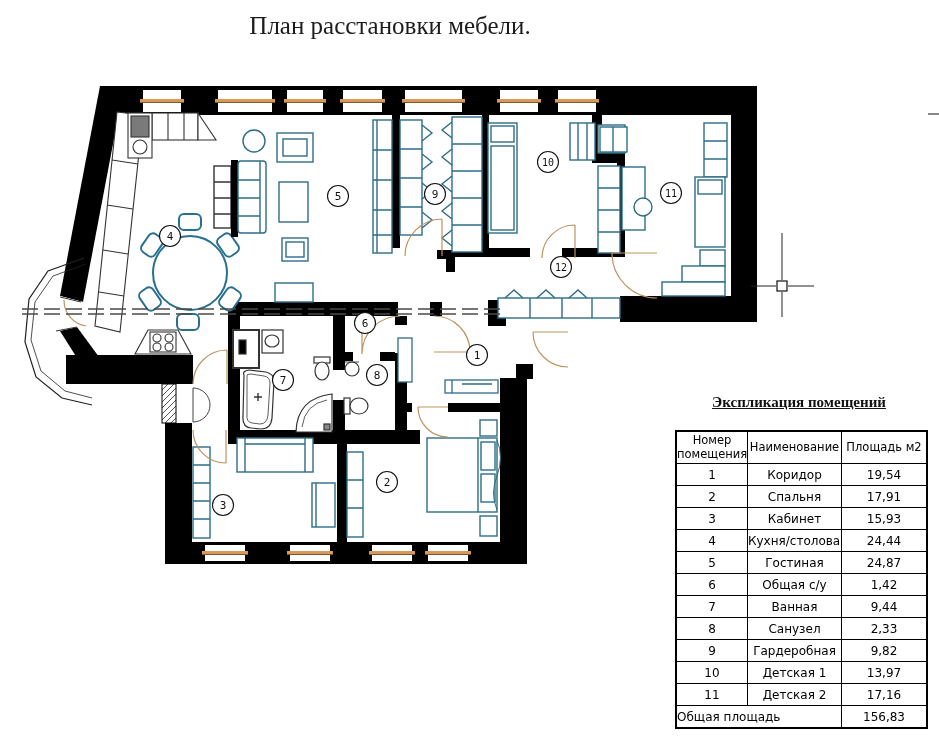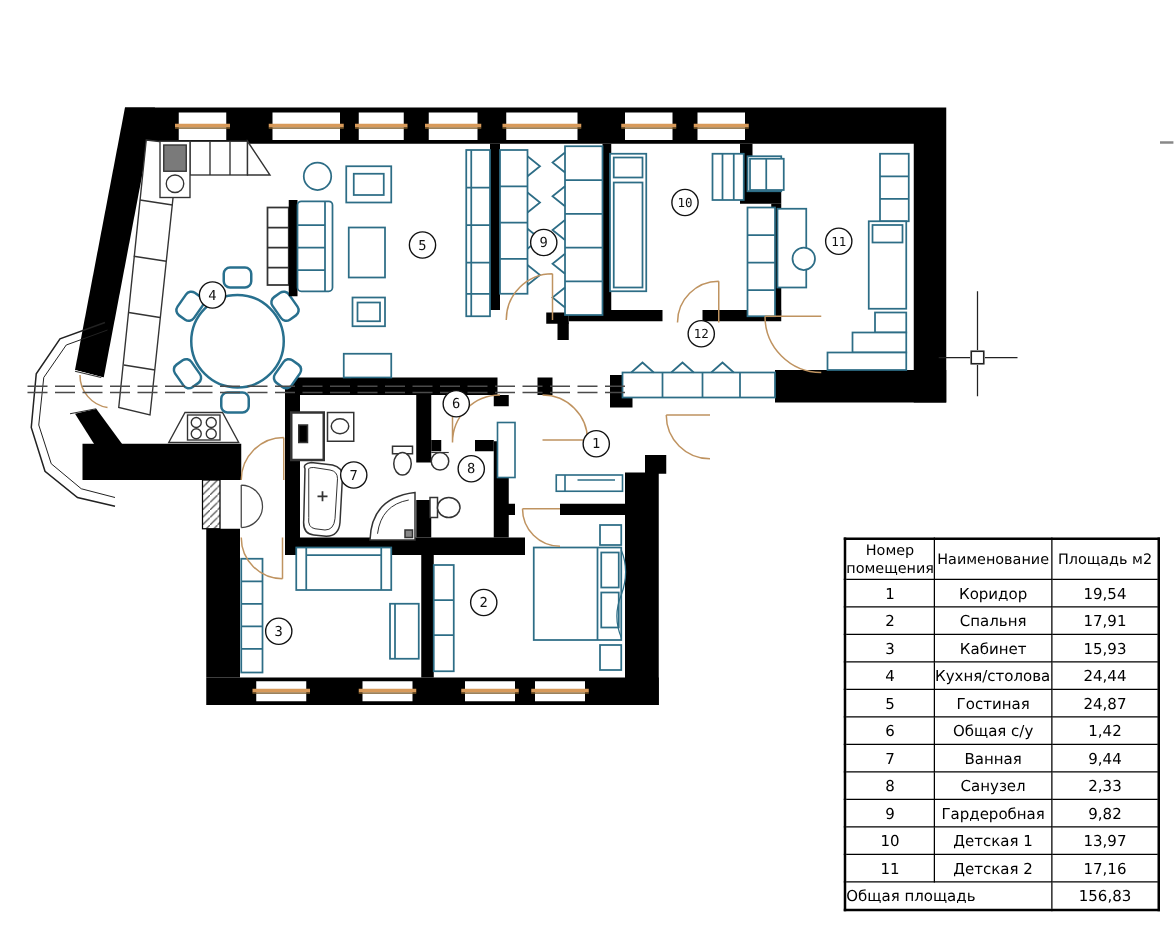--- a/index.html
+++ b/index.html
@@ -22,20 +22,21 @@
   td.c-num{text-align:center;width:70px;}
   td.c-name{text-align:center;padding-left:4px;width:93px;}
   td.c-area{text-align:center;width:84px;}
   svg text{font-family:"DejaVu Sans Mono","DejaVu Sans",monospace;fill:#111;}
 </style>
 </head>
 <body>
 
 <div class="stage">
 
+  <div class="abs plan-title">План расстановки мебели.</div>
 
   <svg class="abs" style="left:0;top:0" width="939" height="740" viewBox="0 0 939 740">
     <defs>
       <pattern id="hatch" width="6" height="6" patternUnits="userSpaceOnUse">
         <path d="M0,6 L6,0" stroke="#555" stroke-width="1"></path>
       </pattern>
     </defs>
 
     <g fill="#000" stroke="none">
       <path d="M100,86 H757 V322 H731 V115 H100 Z"></path>
@@ -354,20 +355,21 @@
         </g>
       </g>
 
     <g stroke="#222" stroke-width="1" fill="none">
       <path d="M751,286 H776 M788,286 H814 M782,233 V280 M782,292 V317"></path>
       <rect x="777" y="281" width="10" height="10" fill="#fff" stroke-width="1.3"></rect>
     </g>
     <path d="M928,114 H939" stroke="#888" stroke-width="2"></path>
   </svg>
 
+  <div class="abs expl-title">Экспликация помещений</div>
 
   <table class="expl">
     <thead>
       <tr id="expl-head">
           <th style="width: 70px;">Номер помещения</th>
           <th style="width: 93px; margin-top: 47px;">Наименование</th>
           <th style="width: 84px;">Площадь м2</th>
         </tr>
     </thead>
     <tbody id="expl-body">

